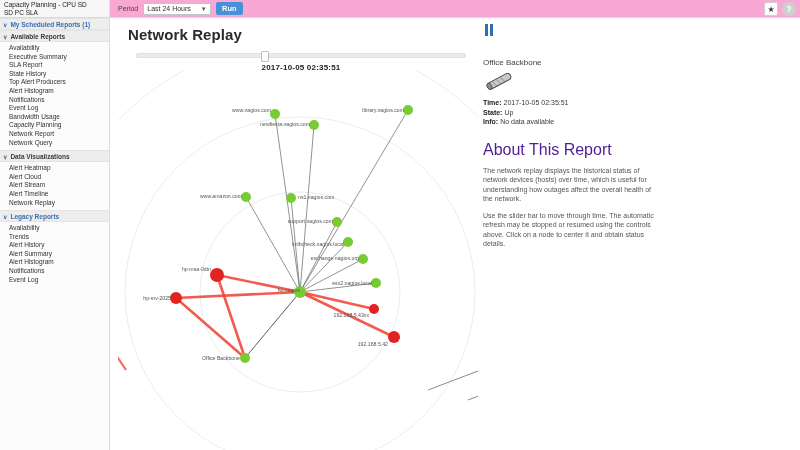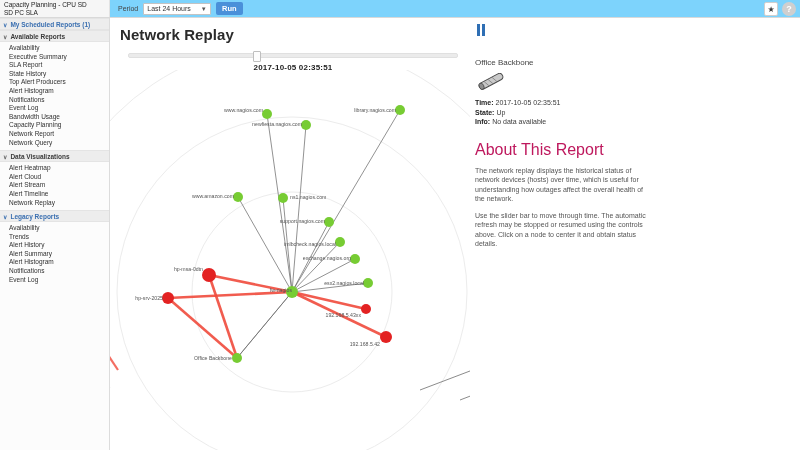--- a/index.html
+++ b/index.html
@@ -9,21 +9,21 @@
     font-family: "Liberation Sans", sans-serif;
     font-size: 11px;
     color: #333;
     overflow: hidden;
   }
   #app { position: relative; width: 800px; height: 450px; display: flex; flex-direction: column; }
 
   
   .topbar {
     height: 18px; min-height: 18px;
-    background: #7dd3fc;
+    background: #f9a8d4;
     border-bottom: 1px solid #d9d9d9;
     display: flex; align-items: center;
     position: relative;
   }
   .topbar-left {
     width: 110px; min-width: 110px; height: 100%;
     padding: 1px 4px 0 4px;
     font-size: 6.5px; line-height: 7.5px; color: #222;
     background: #f6f6f6;
     border-right: 1px solid #e2e2e2;
@@ -53,21 +53,21 @@
     display: flex; align-items: center; justify-content: center;
     font-size: 8px; color: #3a3a3a; cursor: pointer;
   }
   .tb-icon-circ {
     width: 14px; height: 14px; background: #cfcfcf; border-radius: 50%;
     display: flex; align-items: center; justify-content: center;
     font-size: 9px; color: #fff; font-weight: bold; cursor: pointer;
   }
 
   
-  .body { flex: 1; display: flex; min-height: 0; }
+  .body { flex: 1; display: flex; min-height: 0; gap: 8px; }
 
   
   .sidebar {
     width: 110px; min-width: 110px; height: 100%;
     background: #fcfcfc;
     border-right: 1px solid #dcdcdc;
     overflow: hidden;
     padding-bottom: 4px;
   }
   .sb-section-head {
@@ -130,21 +130,21 @@
   .node-title { margin-top: 22px; font-size: 8px; color: #444; }
   .node-icon { margin-top: 6px; width: 34px; height: 18px; }
   .kv { margin-top: 5px; font-size: 7px; line-height: 9.5px; color: #3a3a3a; }
   .kv b { color: #1c1c1c; }
   .host-link {
     margin-top: 8px; font-size: 7.5px; font-weight: bold;
     color: #2f6fb4; cursor: pointer;
   }
   .about-title {
     margin-top: 14px; font-size: 16px; line-height: 18px;
-    font-weight: normal; color: #be185d;
+    font-weight: normal; color: #4c1d95;
   }
   .about-p { margin-top: 7px; font-size: 7px; line-height: 9.5px; color: #555; }
 
   .lbl { font-family: "Liberation Sans", sans-serif; fill: #555; }
 </style>
 </head>
 <body>
 
 <div id="app">
 

